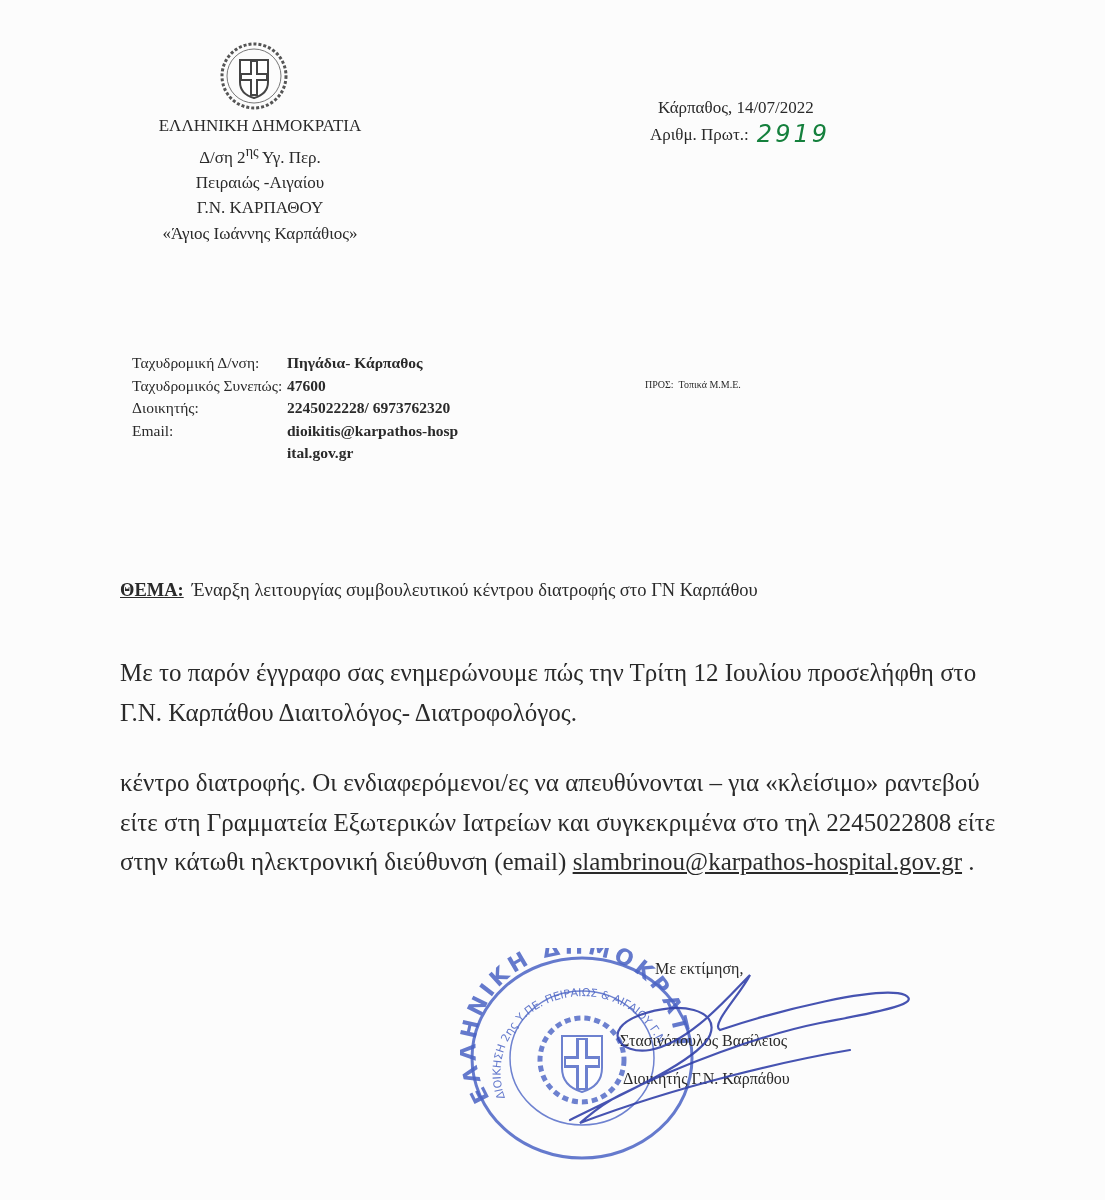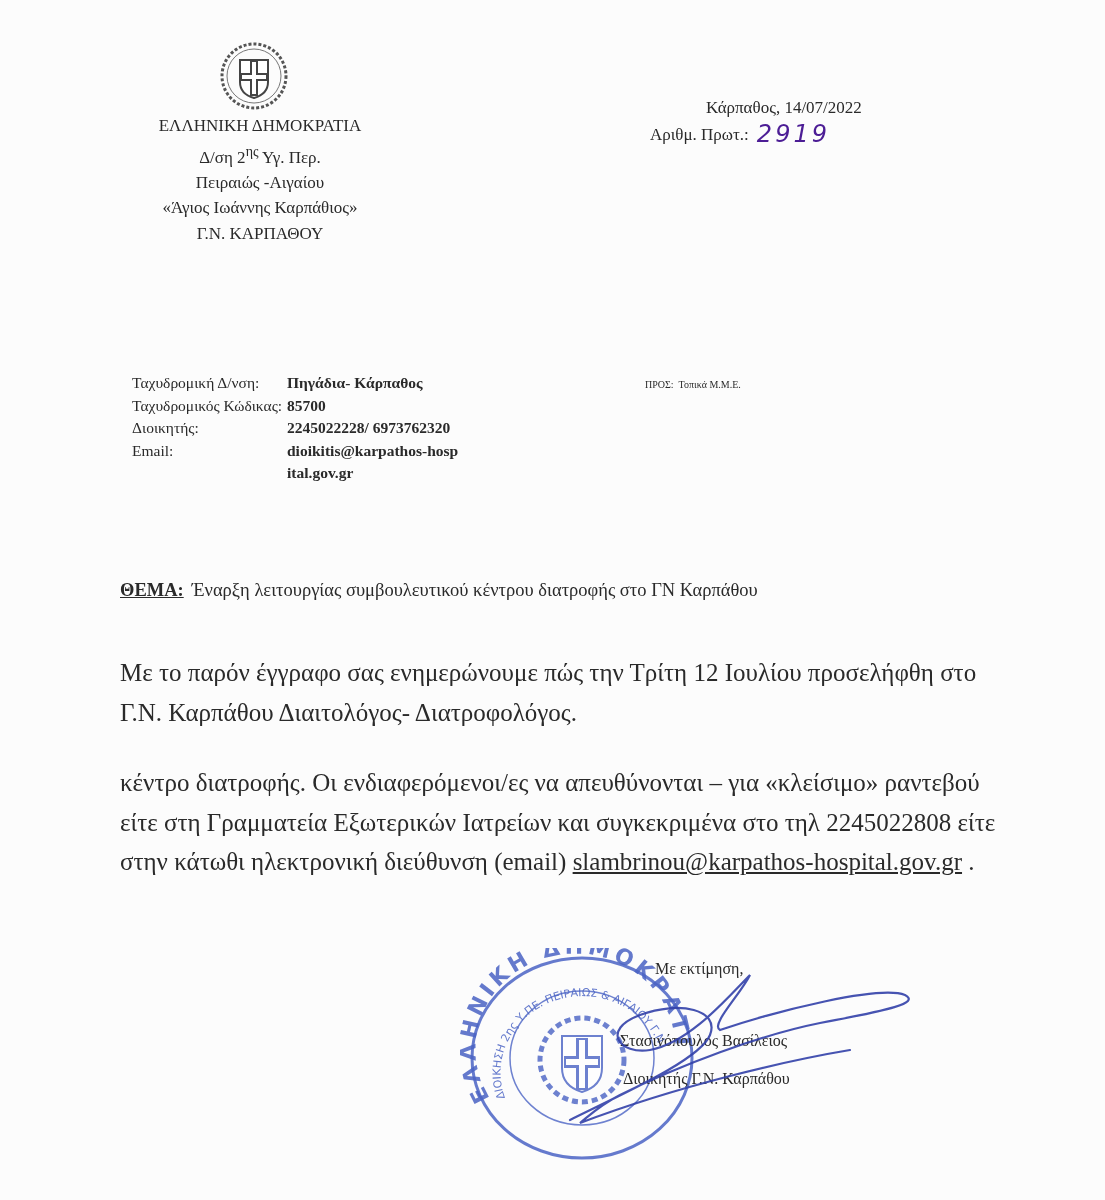--- a/index.html
+++ b/index.html
@@ -9,23 +9,23 @@
     position: relative;
     overflow: hidden;
     font-family: "Liberation Serif", "DejaVu Serif", serif;
     color: #2a2a2a;
   }
   .abs { position: absolute; }
   .hdr { left: 120px; width: 280px; text-align: center; font-size: 17px; line-height: 25.5px; }
   .hdr div { white-space: nowrap; }
   .emblem { left: 218px; top: 40px; width: 72px; height: 72px; }
   .dateblk { left: 650px; top: 96px; font-size: 17px; line-height: 24px; text-align: left; }
-  .dateblk .r1 { padding-left: 8px; margin-left: 48px; }
-  .handnum { font-family: "DejaVu Sans", sans-serif; color: #4c1d95; font-size: 24px; font-style: italic; letter-spacing: 3px; margin-left: 8px; position: relative; top: 2px; }
-  .contact { left: 132px; top: 352px; font-size: 15.5px; line-height: 22.5px; margin-top: 20px; }
+  .dateblk .r1 { padding-left: 8px; }
+  .handnum { font-family: "DejaVu Sans", sans-serif; color: #15803d; font-size: 24px; font-style: italic; letter-spacing: 3px; margin-left: 8px; position: relative; top: 2px; }
+  .contact { left: 132px; top: 352px; font-size: 15.5px; line-height: 22.5px; }
   .contact .row { display: flex; }
   .contact .lbl { width: 155px; }
   .contact .val { font-weight: bold; width: 220px; }
   .pros { left: 645px; top: 379px; font-size: 10px; }
   .subject { left: 120px; top: 580px; font-size: 18.5px; white-space: nowrap; }
   .subject .th { font-weight: bold; text-decoration: underline; margin-right: 8px; }
   .para { left: 120px; width: 800px; font-size: 25px; line-height: 39.5px; white-space: nowrap; }
   .para u.b { font-weight: bold; }
   .sig { left: 655px; font-size: 16px; line-height: 24px; white-space: nowrap; }
   .stamp { left: 460px; top: 948px; width: 245px; height: 215px; }
@@ -41,39 +41,39 @@
   <rect x="32" y="21" width="8" height="35" fill="#444"></rect>
   <rect x="23" y="33" width="26" height="8" fill="#444"></rect>
   <rect x="34" y="22" width="4" height="32" fill="#fff"></rect>
   <rect x="24" y="35" width="24" height="4" fill="#fff"></rect>
 </svg>
 
 <div class="abs hdr" style="top:113px;">
   <div>ΕΛΛΗΝΙΚΗ ΔΗΜΟΚΡΑΤΙΑ</div>
   <div><span>Δ/ση 2</span><sup style="font-size:14px;">ης</sup><span> Υγ. Περ.</span></div>
   <div>Πειραιώς -Αιγαίου</div>
+  <div>Γ.Ν. ΚΑΡΠΑΘΟΥ</div>
   <div>«Άγιος Ιωάννης Καρπάθιος»</div>
-  <div>Γ.Ν. ΚΑΡΠΑΘΟΥ</div>
 </div>
 
 <div class="abs dateblk">
   <div class="r1">Κάρπαθος, 14/07/2022</div>
   <div>
     <span>Αριθμ. Πρωτ.:</span><span class="handnum">2919</span>
   </div>
 </div>
 
 <div class="abs contact">
   <div class="row">
     <div class="lbl">Ταχυδρομική Δ/νση:</div>
     <div class="val">Πηγάδια- Κάρπαθος</div>
   </div>
   <div class="row" style="margin-top:0;">
-    <div class="lbl">Ταχυδρομικός Κώδικας:</div>
-    <div class="val">85700</div>
+    <div class="lbl">Ταχυδρομικός Συνεπώς:</div>
+    <div class="val">47600</div>
   </div>
   <div class="row">
     <div class="lbl">Διοικητής:</div>
     <div class="val">2245022228/ 6973762320</div>
   </div>
   <div class="row">
     <div class="lbl">Email:</div>
     <div class="val" style="word-break:break-all;width:175px;">dioikitis@karpathos-hospital.gov.gr</div>
   </div>
 </div>

